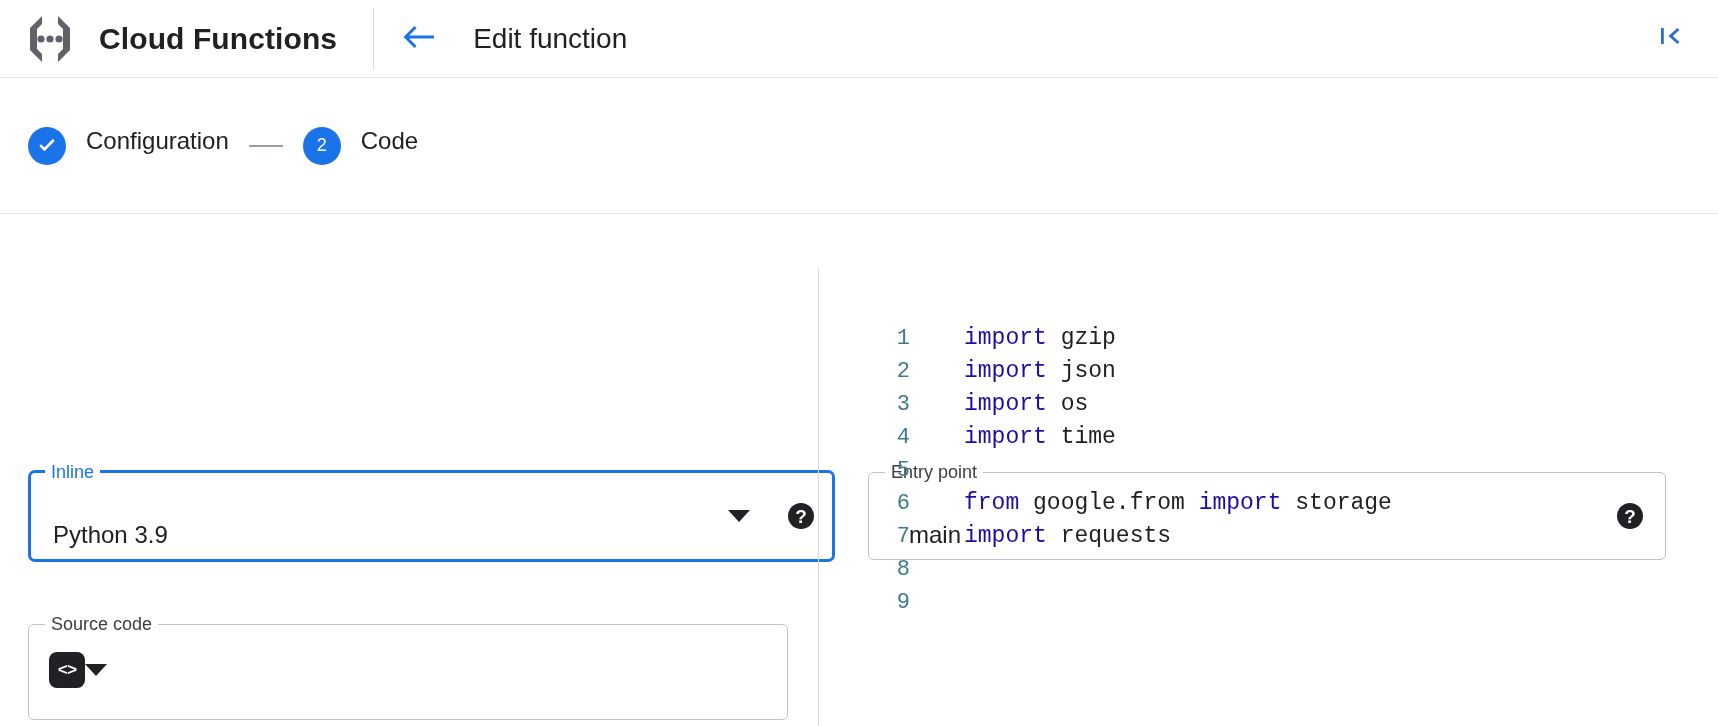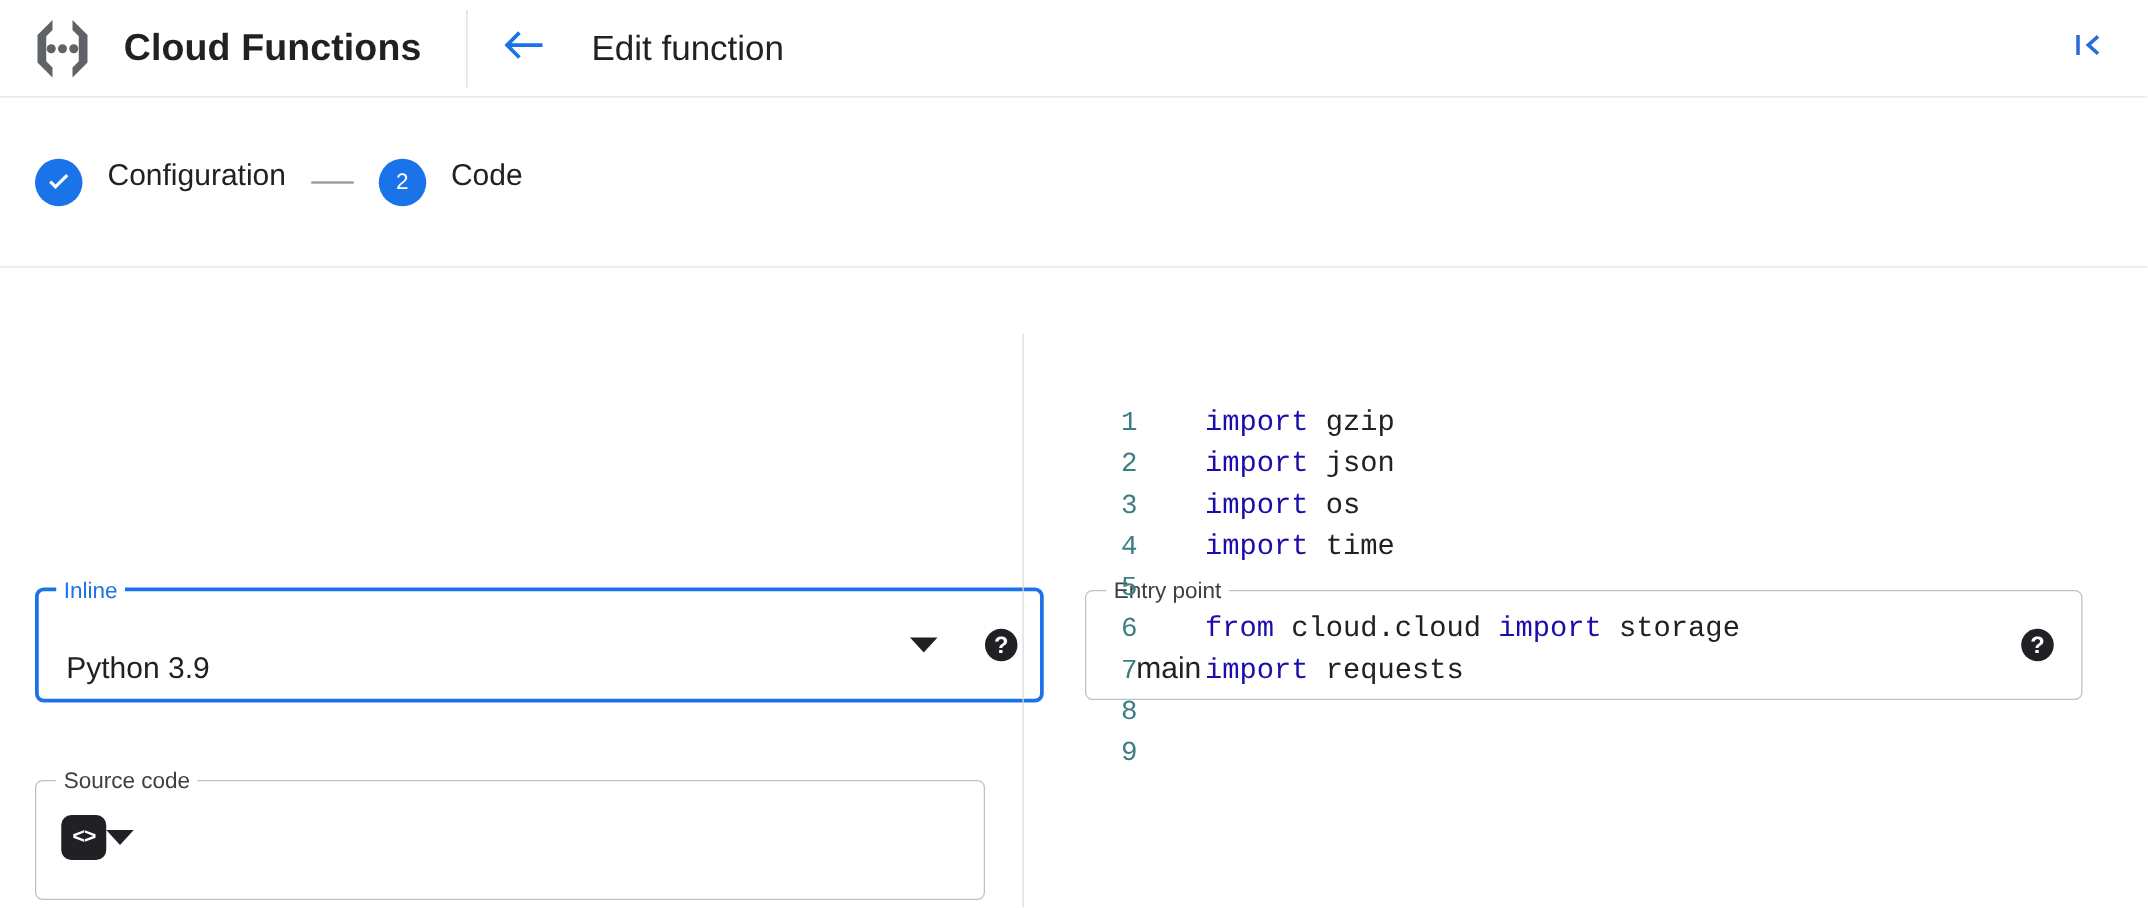--- a/index.html
+++ b/index.html
@@ -334,19 +334,19 @@
       <span class="value">main</span>
       <span class="help-icon">?</span>
     </div>
 
     <div class="editor" id="code-editor" style="top:100px;">
         <div class="code-line"><span class="lineno">1</span><span class="code-text"><span class="kw">import</span><span class="id"> gzip</span></span></div>
         <div class="code-line"><span class="lineno">2</span><span class="code-text"><span class="kw">import</span><span class="id"> json</span></span></div>
         <div class="code-line"><span class="lineno">3</span><span class="code-text"><span class="kw">import</span><span class="id"> os</span></span></div>
         <div class="code-line"><span class="lineno">4</span><span class="code-text"><span class="kw">import</span><span class="id"> time</span></span></div>
         <div class="code-line"><span class="lineno">5</span><span class="code-text"></span></div>
-        <div class="code-line"><span class="lineno">6</span><span class="code-text"><span class="kw">from</span><span class="id"> cloud.cloud </span><span class="kw">import</span><span class="id"> storage</span></span></div>
+        <div class="code-line"><span class="lineno">6</span><span class="code-text"><span class="kw">from</span><span class="id"> google.from </span><span class="kw">import</span><span class="id"> storage</span></span></div>
         <div class="code-line"><span class="lineno">7</span><span class="code-text"><span class="kw">import</span><span class="id"> requests</span></span></div>
         <div class="code-line"><span class="lineno">8</span><span class="code-text"></span></div>
         <div class="code-line"><span class="lineno">9</span><span class="code-text"></span></div>
       </div>
   </div>
 </div>
 
 </body></html>

